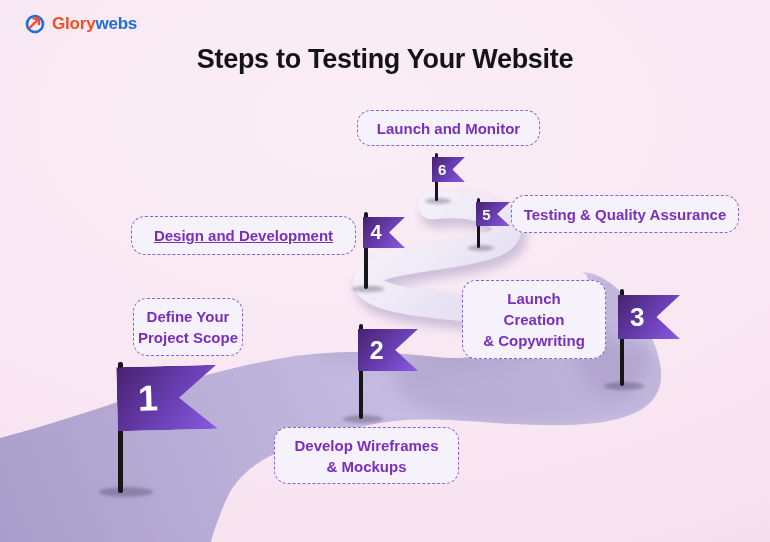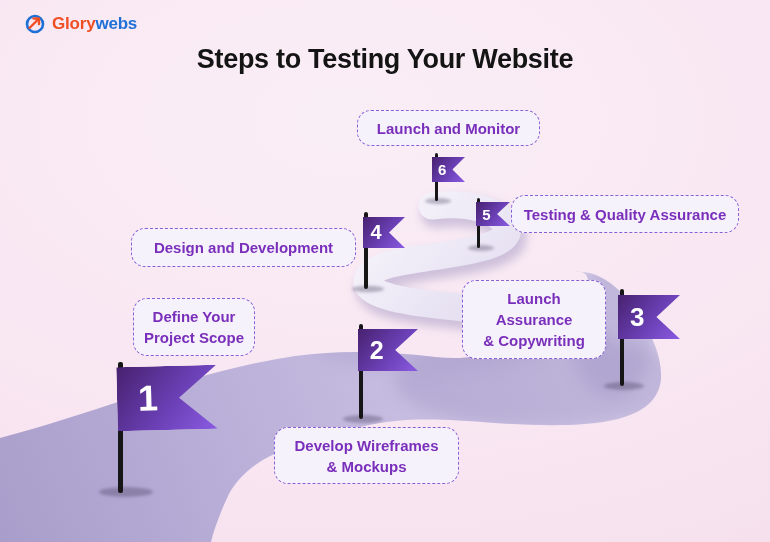--- a/index.html
+++ b/index.html
@@ -132,34 +132,34 @@
   <div class="flag" style="left:363px;top:217px;width:42px;height:31px;">
     <span class="flag-num" style="font-size:20px;">4</span>
   </div>
   <div class="flag" style="left:476px;top:202px;width:34px;height:24px;">
     <span class="flag-num" style="font-size:15px;">5</span>
   </div>
   <div class="flag" style="left:432px;top:157px;width:33px;height:25px;">
     <span class="flag-num" style="font-size:15px;">6</span>
   </div>
 
-  <div class="step-box" style="left:133px;top:298px;width:122px;height:58px;">
+  <div class="step-box" style="left:133px;top:298px;width:110px;height:58px;">
     <span>Define Your</span>
     <span>Project Scope</span>
   </div>
   <div class="step-box" style="left:274px;top:427px;width:185px;height:57px;">
     <span>Develop Wireframes</span>
     <span>&amp; Mockups</span>
   </div>
   <div class="step-box" style="left:462px;top:280px;width:144px;height:79px;">
     <span>Launch</span>
-    <span>Assurance</span>
+    <span>Creation</span>
     <span>&amp; Copywriting</span>
   </div>
-  <div class="step-box" style="left:131px;top:228px;width:225px;height:39px;">
+  <div class="step-box" style="left:131px;top:216px;width:225px;height:39px;text-decoration:underline;">
     <span>Design and Development</span>
   </div>
   <div class="step-box" style="left:511px;top:195px;width:228px;height:38px;">
     <span>Testing &amp; Quality Assurance</span>
   </div>
   <div class="step-box" style="left:348px;top:110px;width:183px;height:36px;margin-left:9px;">
     <span>Launch and Monitor</span>
   </div>
 
   <div class="logo">

